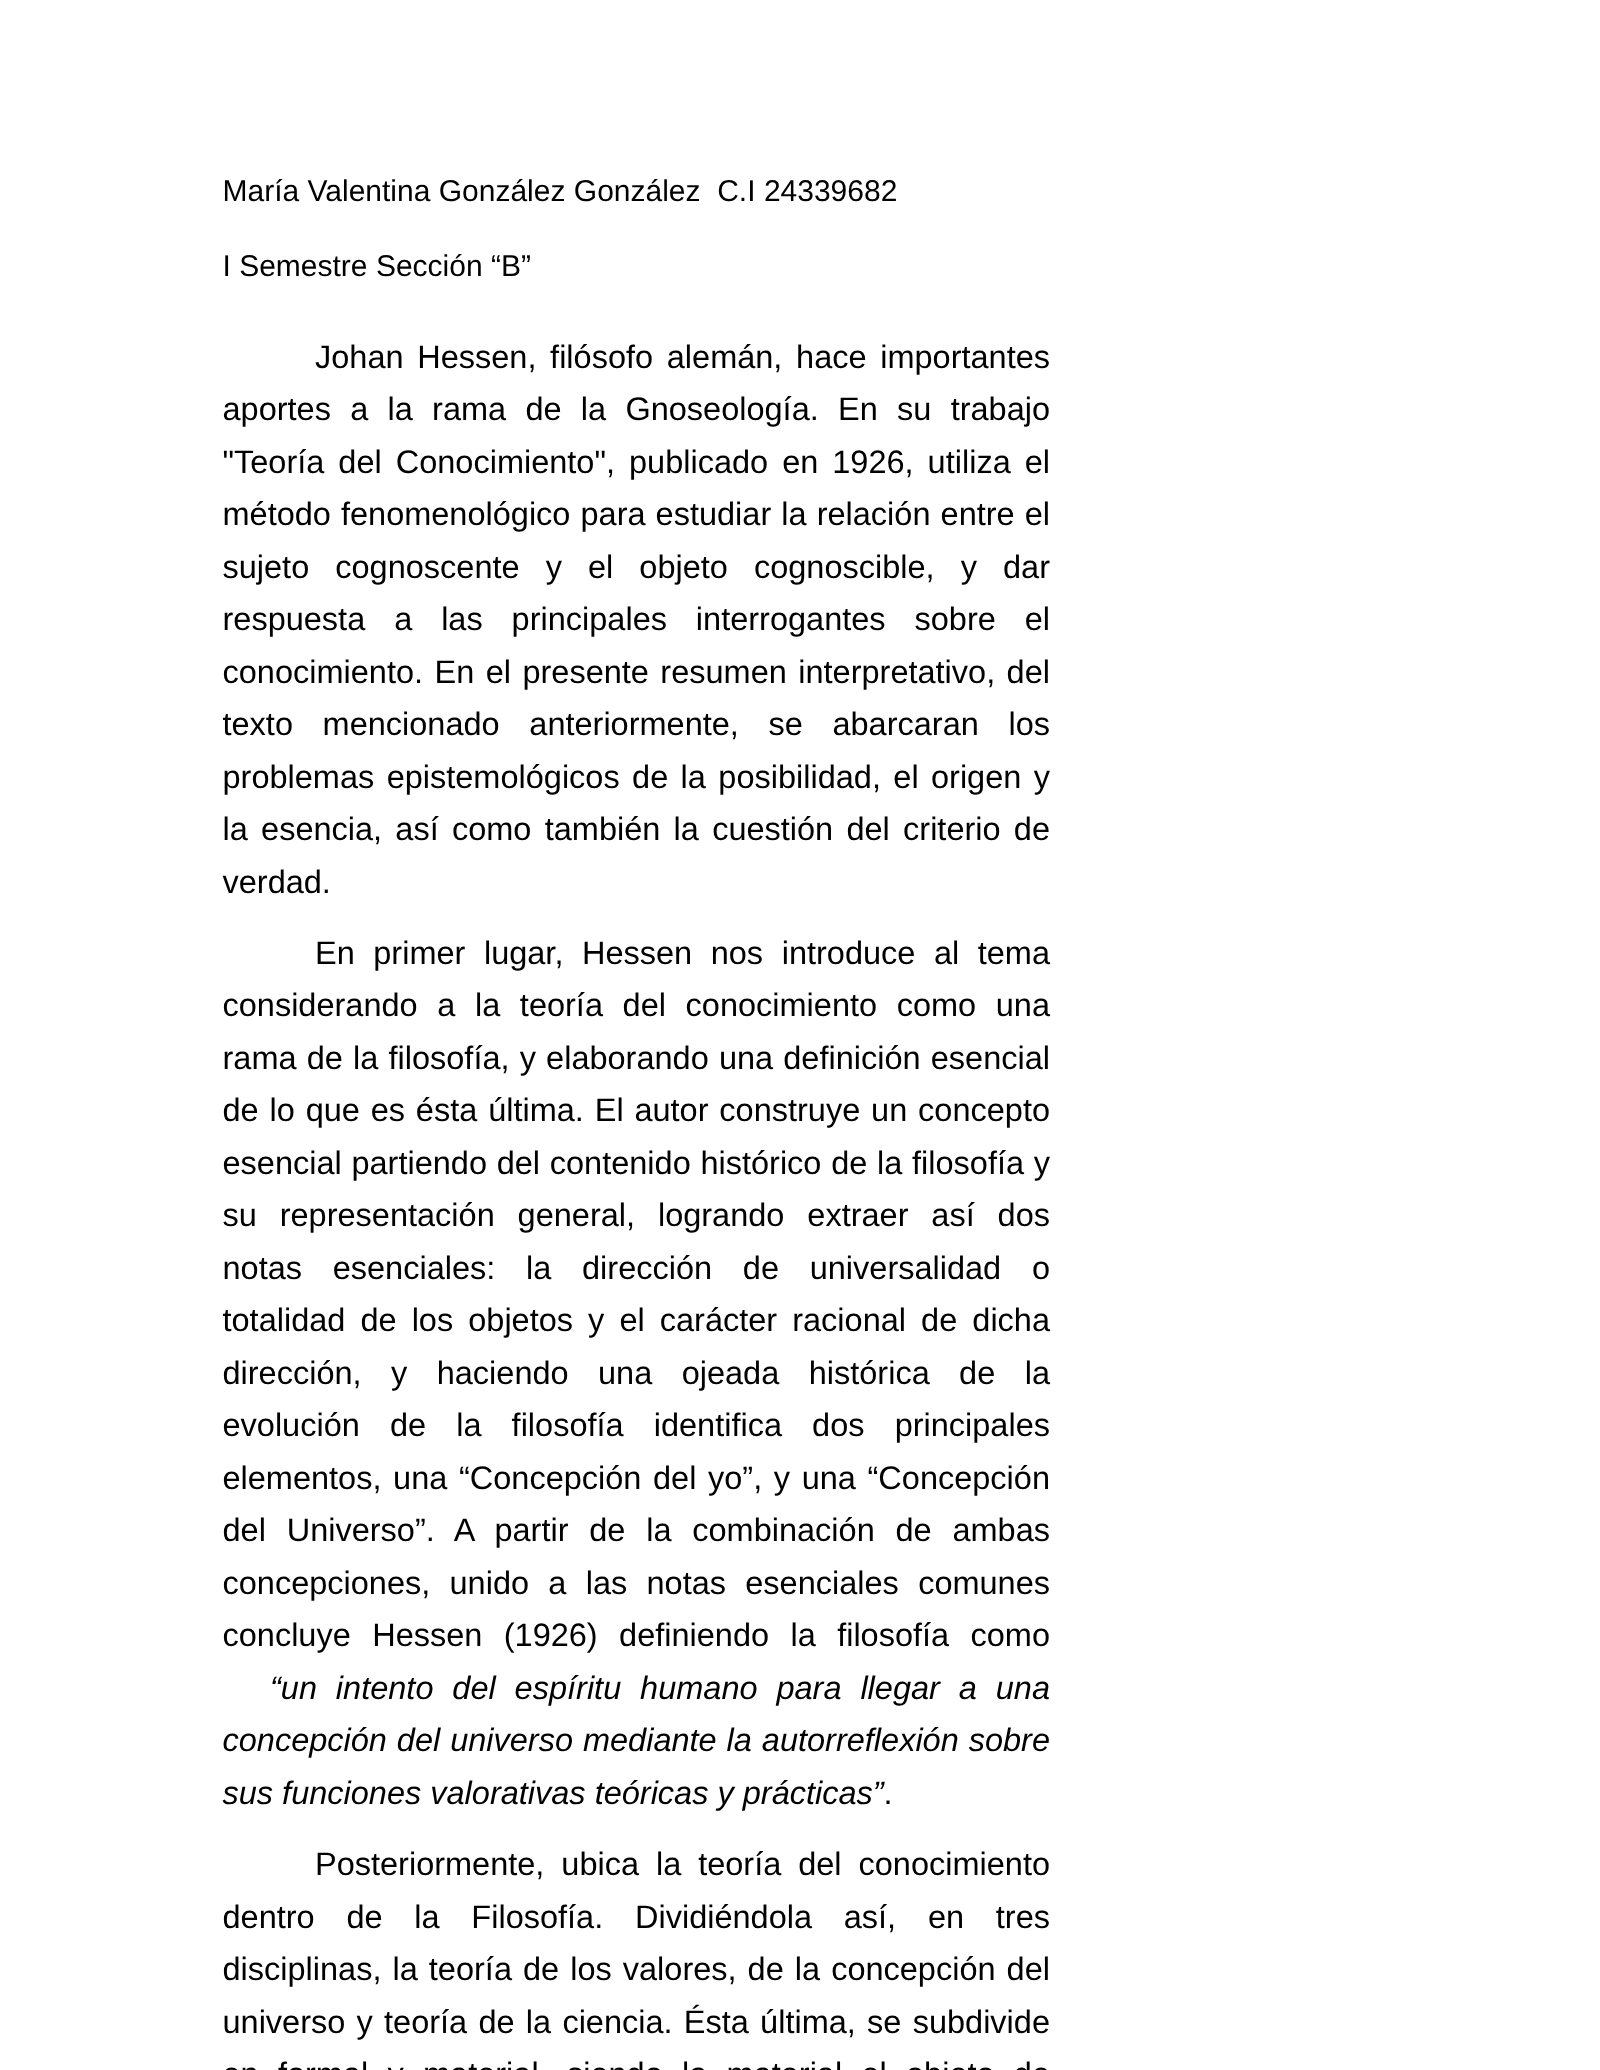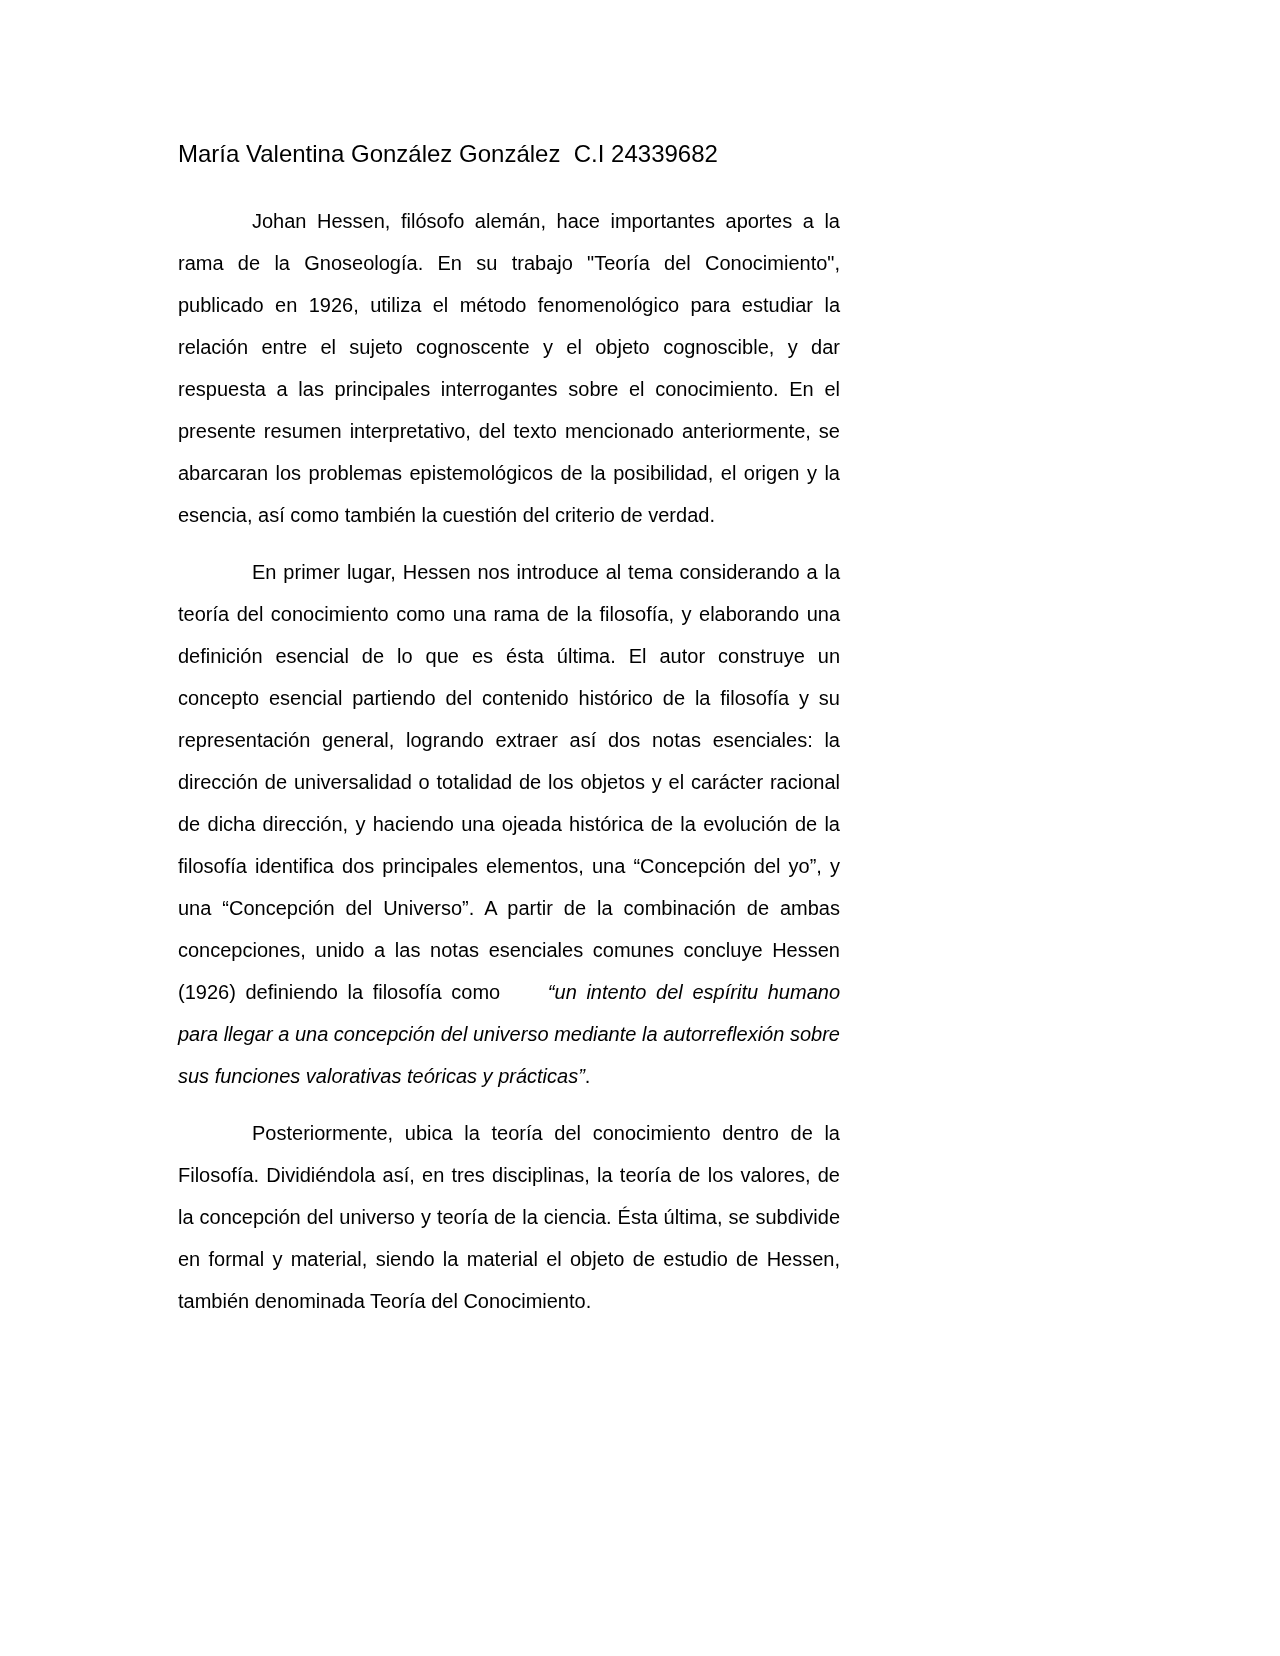--- a/index.html
+++ b/index.html
@@ -37,38 +37,39 @@
     font-size: 24px;
     font-weight: normal;
     line-height: 50px;
     text-align: center;
     margin: 0 0 26px 0;
   }
   .title-line {
     display: block;
   }
   .body-para {
-    font-size: 20px;
+    font-size: 26px;
     line-height: 42px;
     text-align: justify;
     text-indent: 74px;
     margin: 0 0 15px 0;
   }
   .body-para em {
     font-style: italic;
     margin-left: 38px;
   }
 </style>
 </head>
 <body>
 
 <div class="page">
 
   <p class="meta-line">María Valentina González González  C.I 24339682</p>
 
+  <p class="meta-line second">I Semestre Sección “B”</p>
 
   <h1 class="doc-title">
   </h1>
 
   <p class="body-para">Johan Hessen, filósofo alemán, hace importantes aportes a la rama de la Gnoseología. En su trabajo "Teoría del Conocimiento", publicado en 1926, utiliza el método fenomenológico para estudiar la relación entre el sujeto cognoscente y el objeto cognoscible, y dar respuesta a las principales interrogantes sobre el conocimiento. En el presente resumen interpretativo, del texto mencionado anteriormente, se abarcaran los problemas epistemológicos de la posibilidad, el origen y la esencia, así como también la cuestión del criterio de verdad.</p>
 
   <p class="body-para"><span>En primer lugar, Hessen nos introduce al tema considerando a la teoría del conocimiento como una rama de la filosofía, y elaborando una definición esencial de lo que es ésta última. El autor construye un concepto esencial partiendo del contenido histórico de la filosofía y su representación general, logrando extraer así dos notas esenciales: la dirección de universalidad o totalidad de los objetos y el carácter racional de dicha dirección,  y haciendo una ojeada histórica de la evolución de la filosofía identifica dos principales elementos, una “Concepción del yo”, y una “Concepción del Universo”. A partir de la combinación de ambas concepciones, unido a las notas esenciales comunes concluye Hessen (1926) definiendo la filosofía como </span><em>“un intento del espíritu humano para llegar a una concepción del universo mediante la autorreflexión sobre sus funciones valorativas teóricas y prácticas”</em><span>.</span></p>
 
   <p class="body-para">Posteriormente, ubica la teoría del conocimiento dentro de la Filosofía. Dividiéndola así, en tres disciplinas, la teoría de los valores, de la concepción del universo y teoría de la ciencia. Ésta última, se subdivide en formal y material, siendo la material el objeto de estudio de Hessen, también denominada Teoría del Conocimiento.</p>
 

